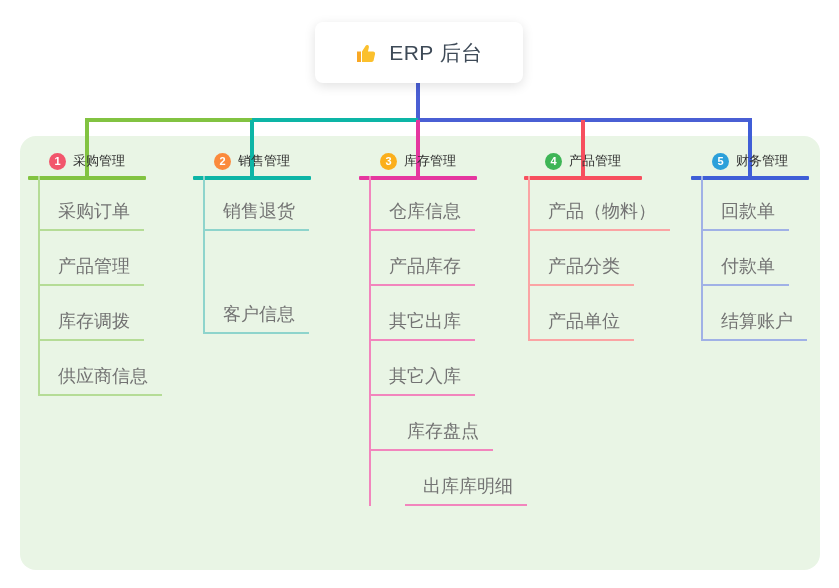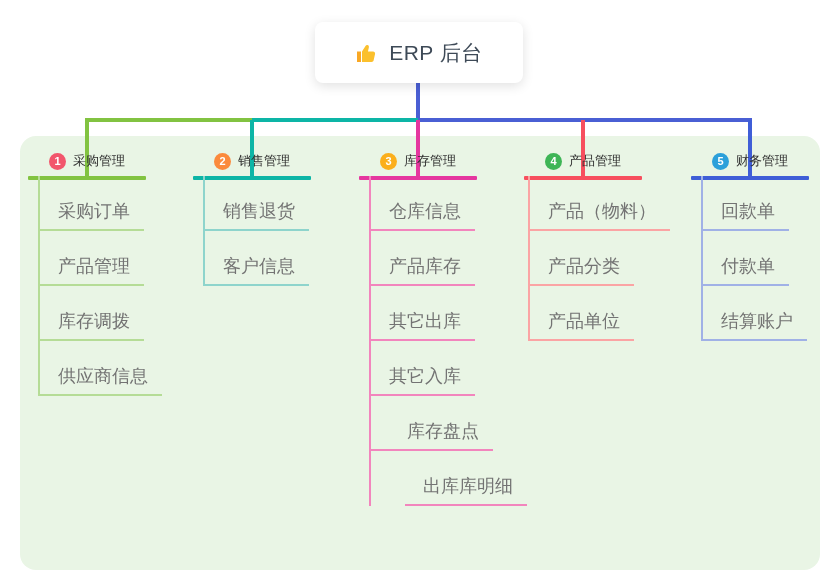--- a/index.html
+++ b/index.html
@@ -71,21 +71,21 @@
       </div>
       <div class="branch-header" style="left: 193px; width: 118px; top: 148px;">
         <span class="branch-badge" style="background: rgb(251, 138, 60);">2</span>
         <span class="branch-label">销售管理</span>
       </div>
       <div class="branch-bar" style="left: 193px; top: 176px; width: 118px; background: rgb(13, 181, 166);"></div>
       <div class="children" style="left: 203px; top: 176px; border-left-color: rgb(142, 212, 204);">
         <div class="child" style="border-bottom-color: rgb(142, 212, 204);">
           <span class="child-label">销售退货</span>
         </div>
-        <div class="child" style="border-bottom-color: rgb(142, 212, 204);">
+        <div class="child" style="border-bottom-color: rgb(142, 212, 204); margin-top: 48px;">
           <span class="child-label">客户信息</span>
         </div>
       </div>
       <div class="branch-header" style="left: 359px; width: 118px; top: 148px;">
         <span class="branch-badge" style="background: rgb(251, 175, 28);">3</span>
         <span class="branch-label">库存管理</span>
       </div>
       <div class="branch-bar" style="left: 359px; top: 176px; width: 118px; background: rgb(229, 55, 159);"></div>
       <div class="children" style="left: 369px; top: 176px; border-left-color: rgb(242, 133, 189);">
         <div class="child" style="border-bottom-color: rgb(242, 133, 189);">

